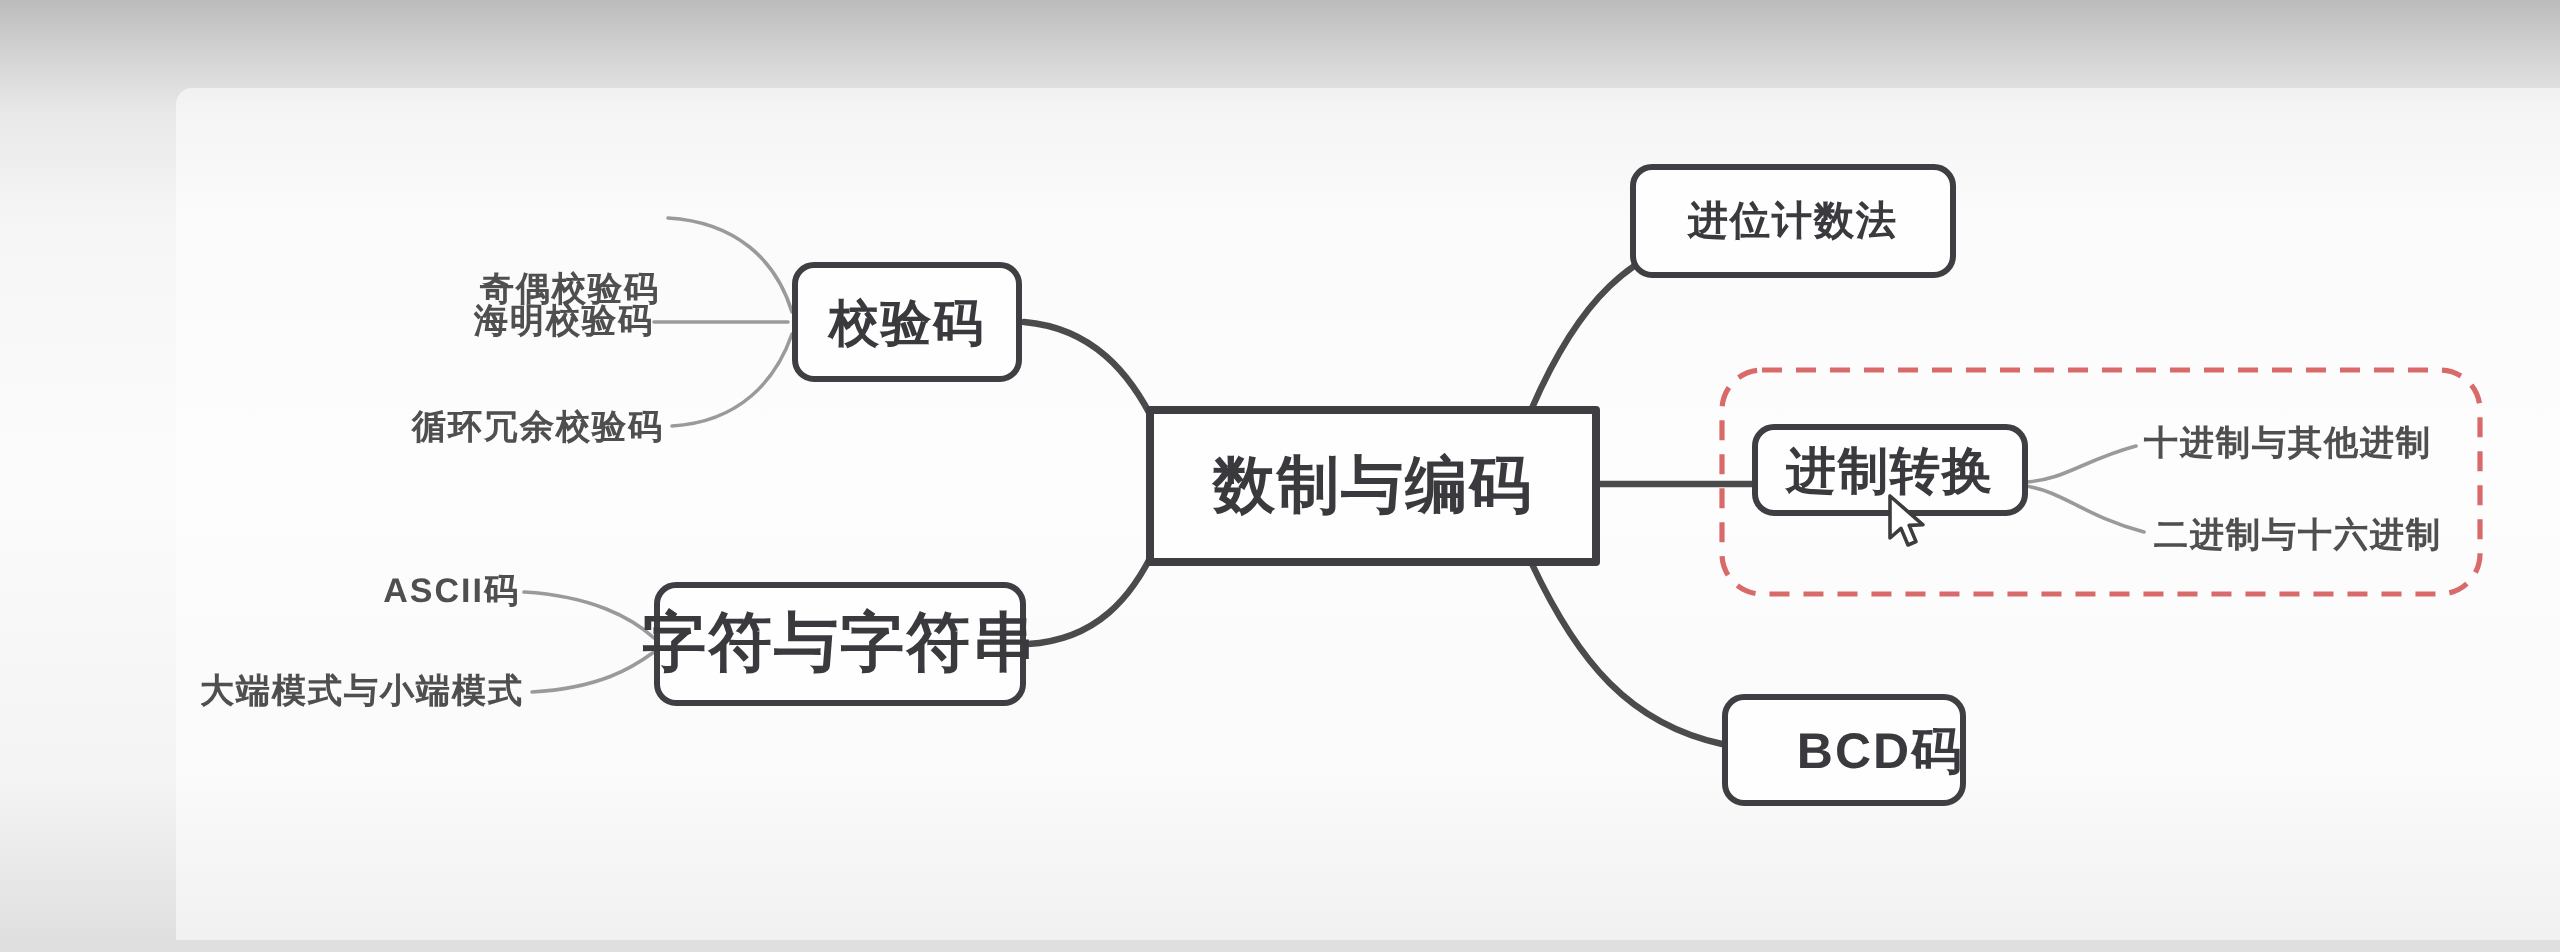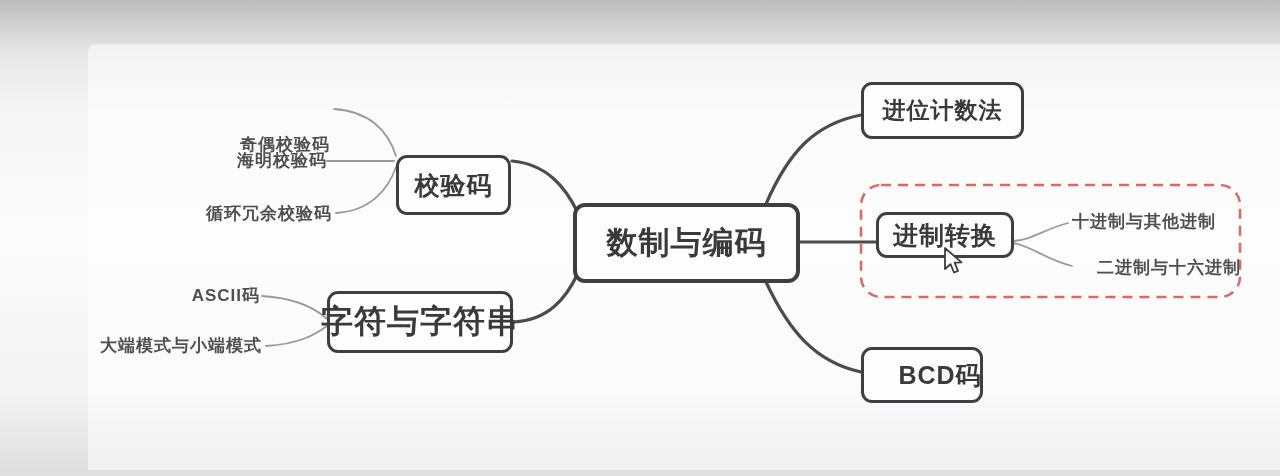--- a/index.html
+++ b/index.html
@@ -31,42 +31,42 @@
     display: flex; align-items: center; justify-content: center;
     background: #fefefe;
     border: 3.5px solid #3f3f43;
     border-radius: 11px;
     color: #3a3a3e;
     font-weight: 700;
     box-sizing: border-box;
     letter-spacing: 1px;
     white-space: nowrap;
   }
-  .node-root      { left: 573px; top: 203px; width: 227px; height: 80px; font-size: 31px; border-width: 4px; border-radius: 12px; }
-  .node-check     { left: 396px; top: 131px; width: 115px; height: 60px; font-size: 25px; margin-top: 24px; }
+  .node-root      { left: 573px; top: 203px; width: 227px; height: 80px; font-size: 31px; border-width: 4px; border-radius: 2px; }
+  .node-check     { left: 396px; top: 131px; width: 115px; height: 60px; font-size: 25px; }
   .node-charstr   { left: 327px; top: 291px; width: 186px; height: 62px; font-size: 32px; }
-  .node-positional{ left: 861px; top:  82px; width: 163px; height: 57px; font-size: 23px; font-family: Liberation Mono, monospace; }
+  .node-positional{ left: 815px; top:  82px; width: 163px; height: 57px; font-size: 20px; font-family: Liberation Mono, monospace; }
   .node-baseconv  { left: 876px; top: 212px; width: 138px; height: 46px; font-size: 25px; }
   .node-bcd       { left: 861px; top: 347px; width: 122px; height: 56px; font-size: 25px; padding-left: 36px; }
   .leaf {
     position: absolute;
     color: #4f4f4f;
     font-size: 17px;
     font-weight: 600;
     line-height: 1;
     white-space: nowrap;
     letter-spacing: 1px;
   }
   .leaf-parity  { right: 950px;  top: 100px; margin-top: 36px; }
   .leaf-hamming { right: 953px;  top: 152px; }
   .leaf-crc     { right: 948px;  top: 205px; }
   .leaf-ascii   { right: 1020px; top: 287px; }
   .leaf-endian  { right: 1018px; top: 337px; }
   .leaf-decoth  { left: 1072px;  top: 213px; }
-  .leaf-binhex  { left: 1077px;  top: 259px; margin-left: 20px; }
+  .leaf-binhex  { left: 1077px;  top: 259px; }
   .cursor {
     position: absolute; left: 942px; top: 247px;
     width: 24px; height: 30px;
   }
 </style>
 </head>
 <body>
 
 <div class="stage">
   <div class="content-panel"></div>

